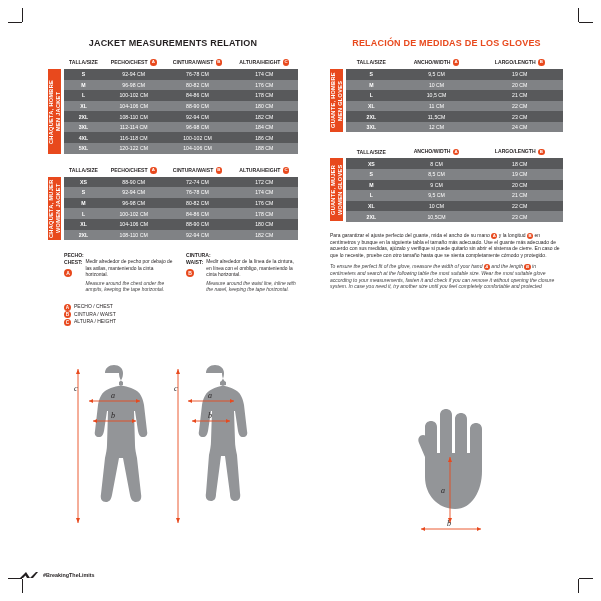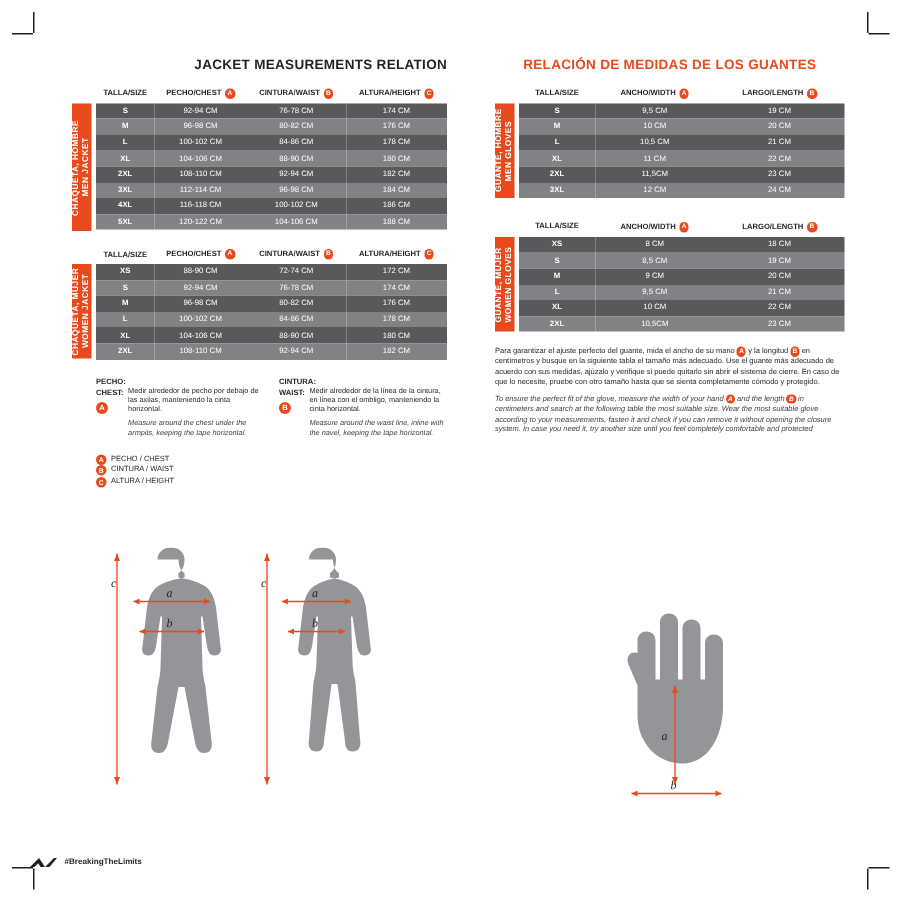--- a/index.html
+++ b/index.html
@@ -14,21 +14,21 @@
   .page{position:absolute;inset:0;}
 
   
   .cmark{position:absolute;background:#231f20;}
 
   
   .sect-title{
     font-size:9px;font-weight:bold;letter-spacing:.2px;
   }
   .sect-title .es{color:#e8491d;}
-  .sect-title .en{color:#231f20;text-align:right;}
+  .sect-title .en{color:#231f20;}
 
   
   table{border-collapse:collapse;}
   .tbl{width:100%;font-size:5.2px;}
   .tbl th{
     font-size:5.1px;font-weight:bold;color:#231f20;
     padding:2px 0 3px 0;text-align:center;white-space:nowrap;
   }
   .tbl th.circle-col span.cir{
     display:inline-block;width:6.5px;height:6.5px;border-radius:50%;
@@ -270,21 +270,21 @@
         <div>
           <span class="badge">C</span>
           <span>ALTURA / HEIGHT</span>
         </div>
       </div>
   </div>
 
   <div class="col-right">
 
     <div class="sect-title" style="text-align:center;">
-      <div class="es">RELACIÓN DE MEDIDAS DE LOS GUANTES</div>
+      <div class="es">RELACIÓN DE MEDIDAS DE LOS GLOVES</div>
     </div>
 
     <div class="tblwrap" style="margin-top:9px;">
       <div class="vbar" id="vbar-men-glove" style="height: 63px; top: 12px;">GUANTE, HOMBRE<br>MEN GLOVES</div>
       <table class="tbl" id="tbl-men-glove">
           <thead>
             <tr>
               <th class="circle-col">TALLA/SIZE</th>
               <th class="circle-col">ANCHO/WIDTH <span class="cir">A</span></th>
               <th class="circle-col">LARGO/LENGTH <span class="cir">B</span></th>

